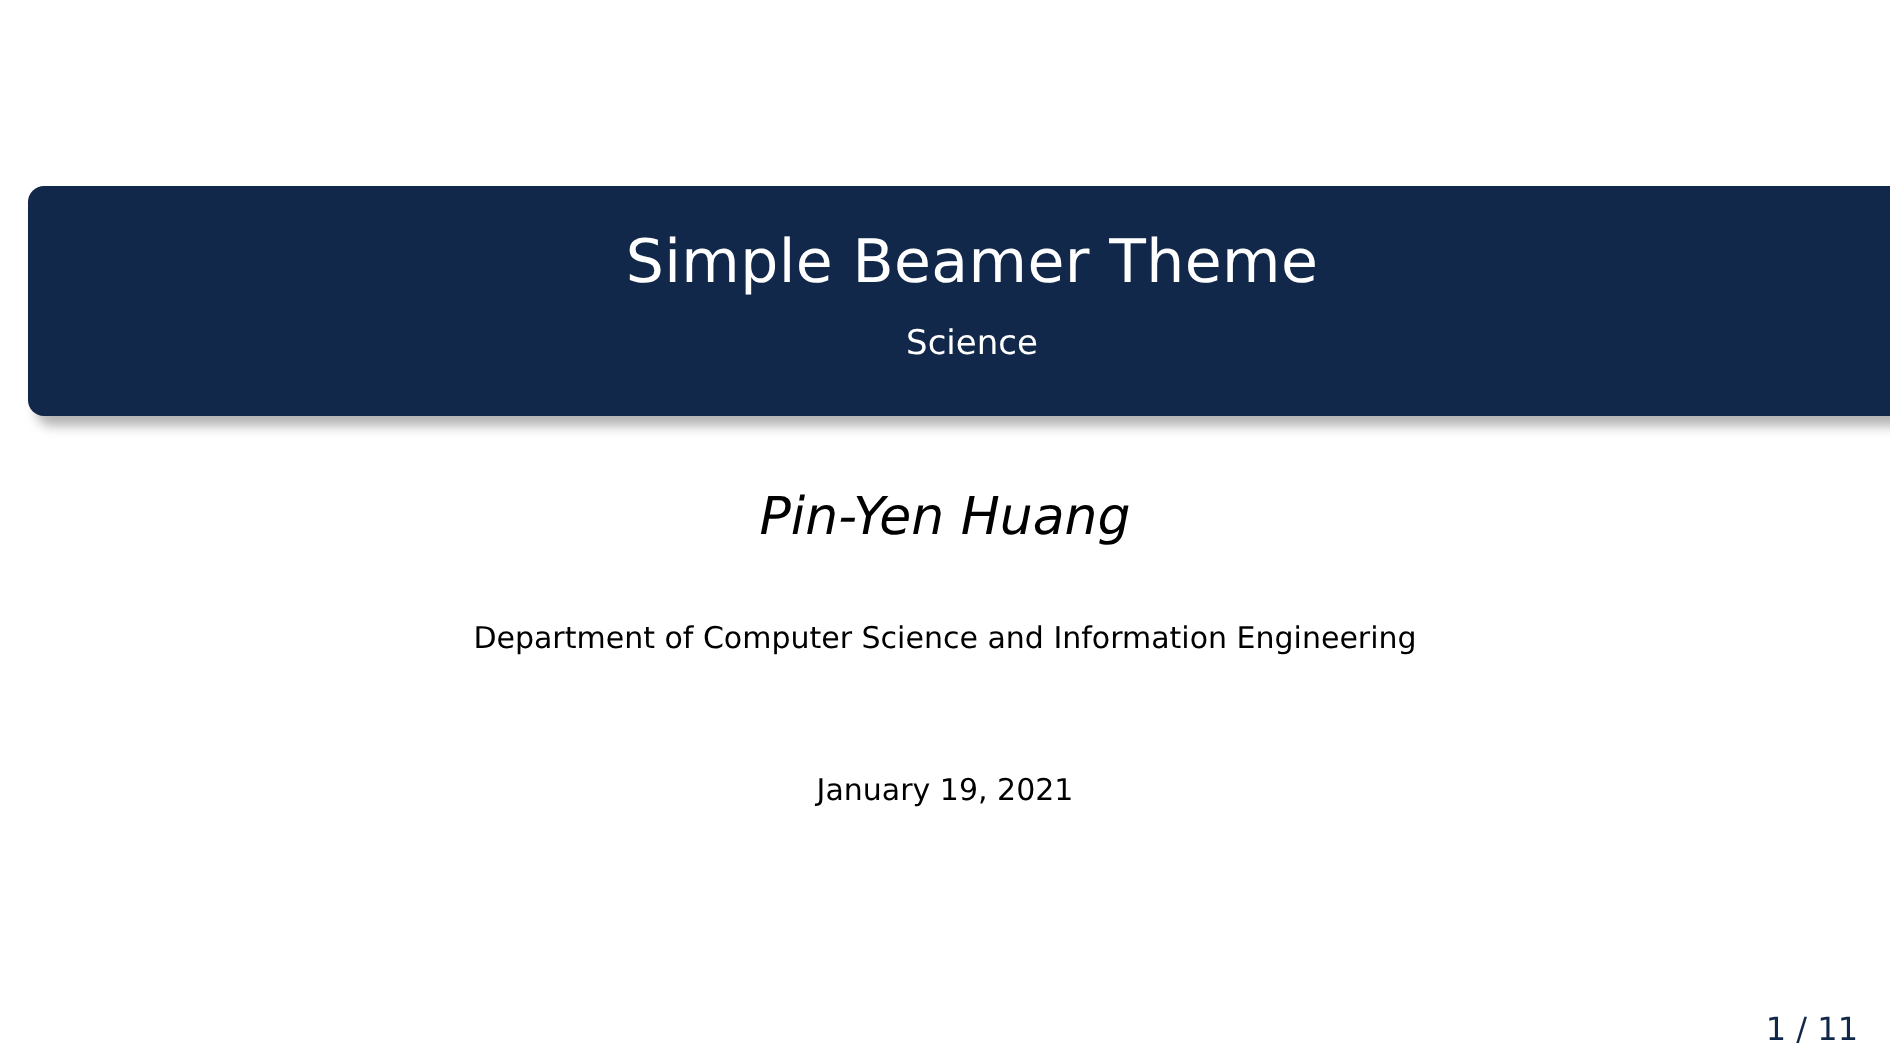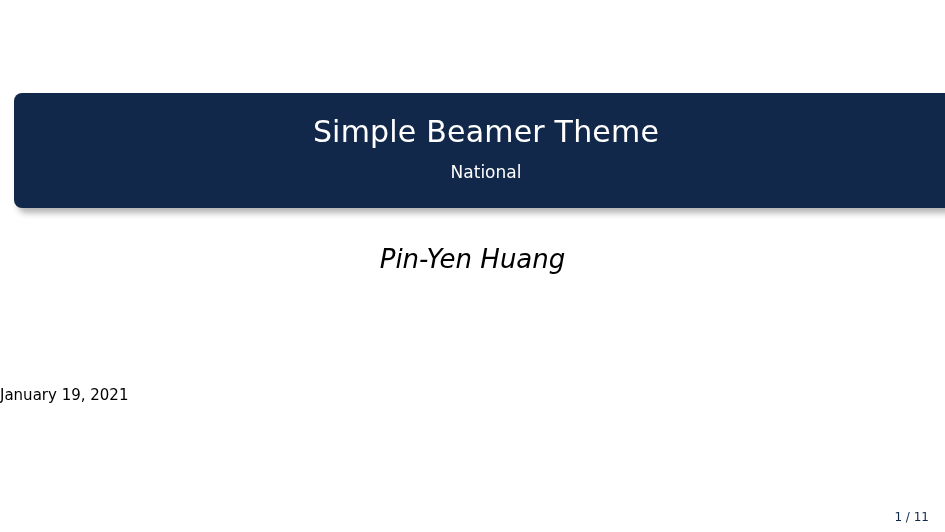--- a/index.html
+++ b/index.html
@@ -61,43 +61,45 @@
     text-align: center;
     font-size: 15px;
     color: #000000;
     line-height: 1.35;
   }
   .date {
     position: absolute;
     top: 386px;
     left: 0;
     width: 945px;
+    text-align: center;
     font-size: 15px;
     color: #000000;
   }
   .page-number {
     position: absolute;
     right: 16px;
     bottom: 8px;
-    font-size: 12px;
+    font-size: 16px;
     color: #11284b;
   }
 </style>
 </head>
 <body>
 
 <div class="slide">
 
   <div class="title-block">
     <div class="title-main">Simple Beamer Theme</div>
-    <div class="title-sub">National</div>
+    <div class="title-sub">Science</div>
   </div>
 
   <div class="author">Pin-Yen Huang</div>
 
   <div class="institute">
+    <div>Department of Computer Science and Information Engineering</div>
   </div>
 
   <div class="date">January 19, 2021</div>
 
   <div class="page-number">1 / 11</div>
 
 </div>
 
 </body></html>

